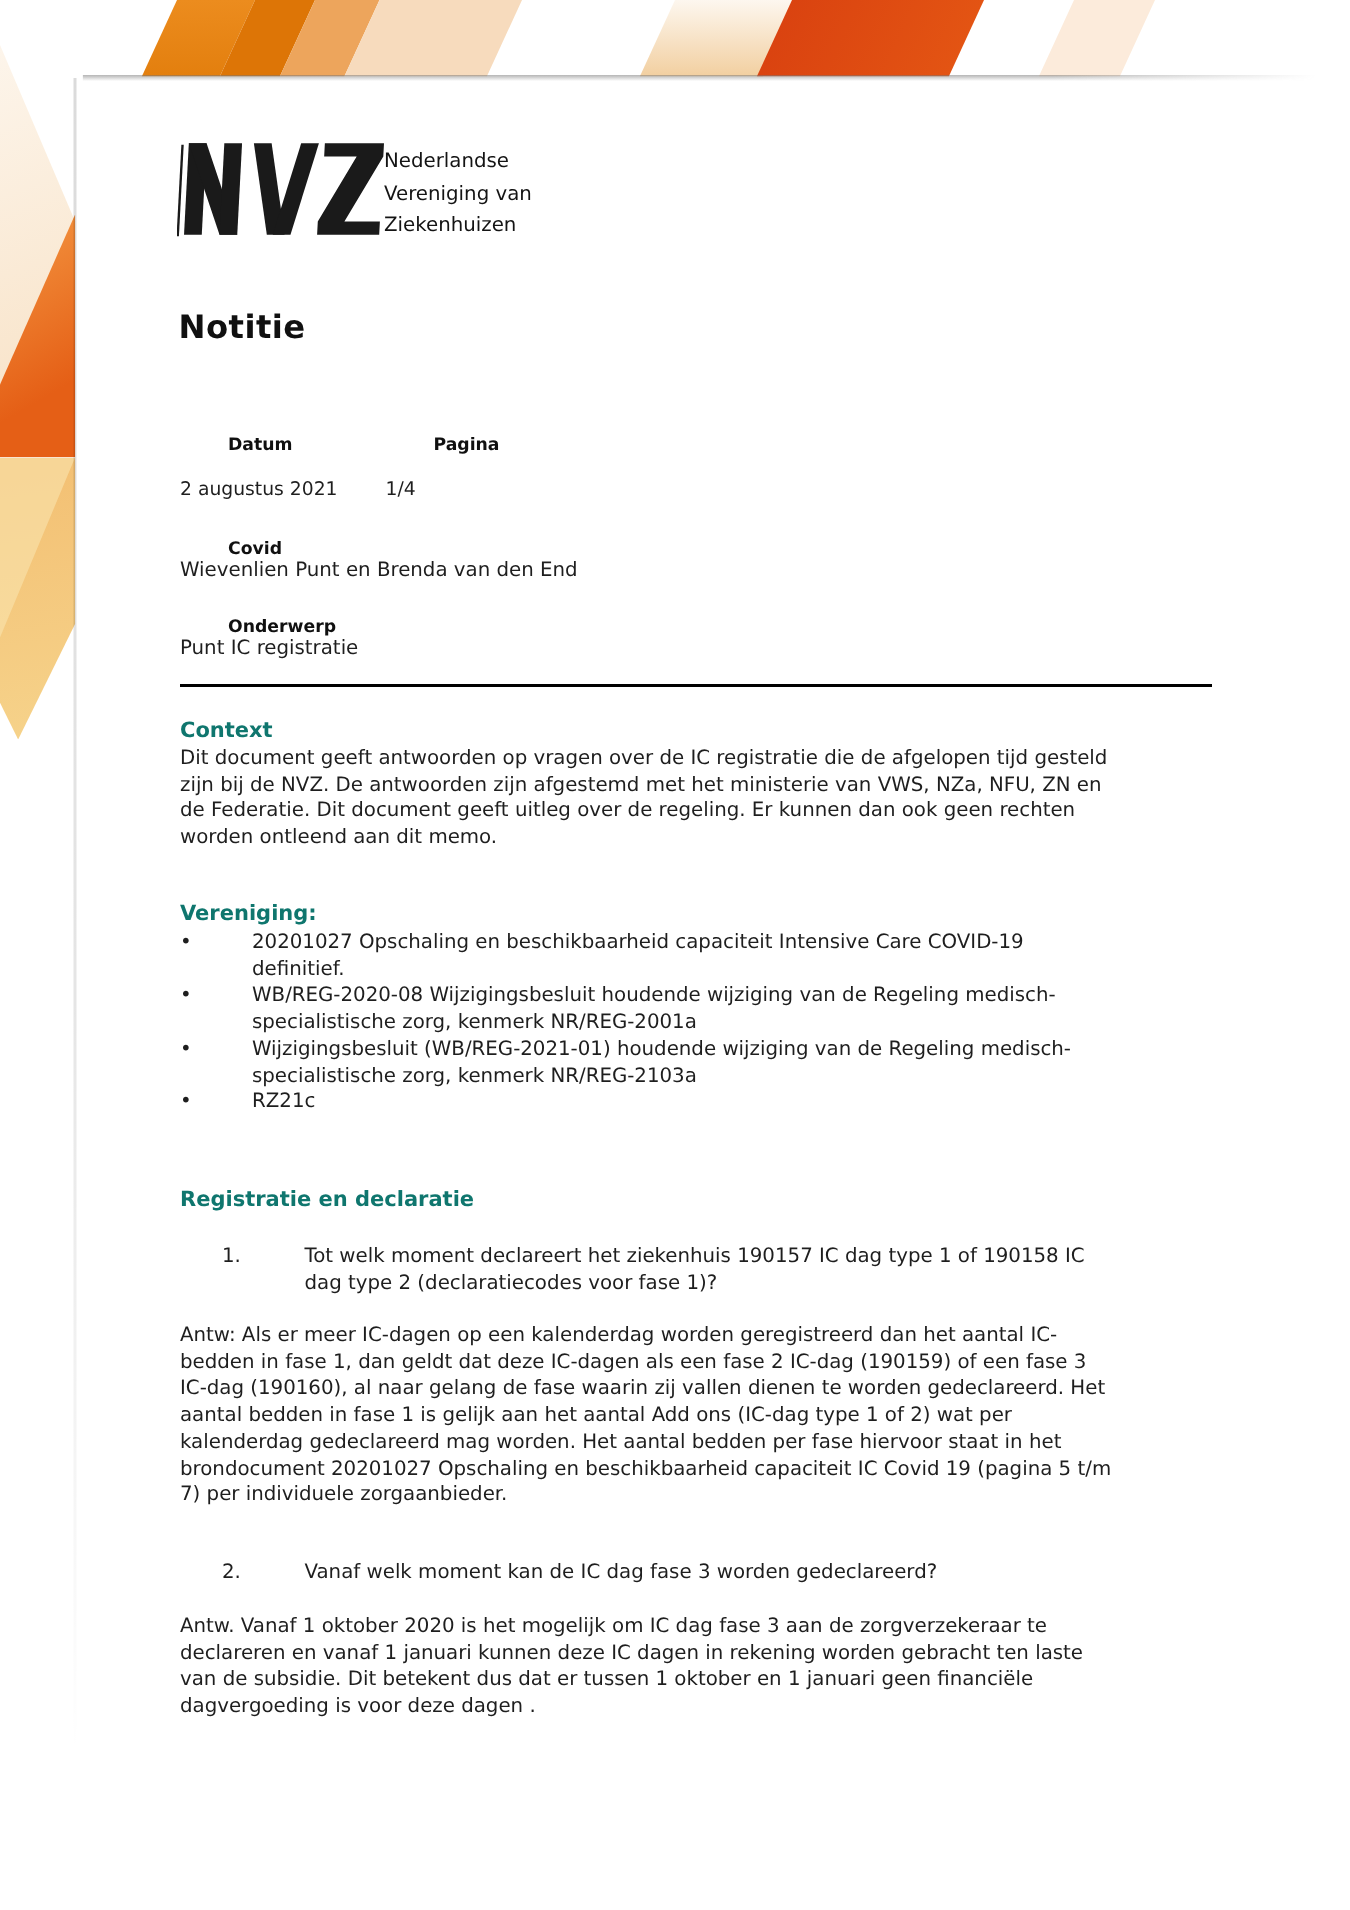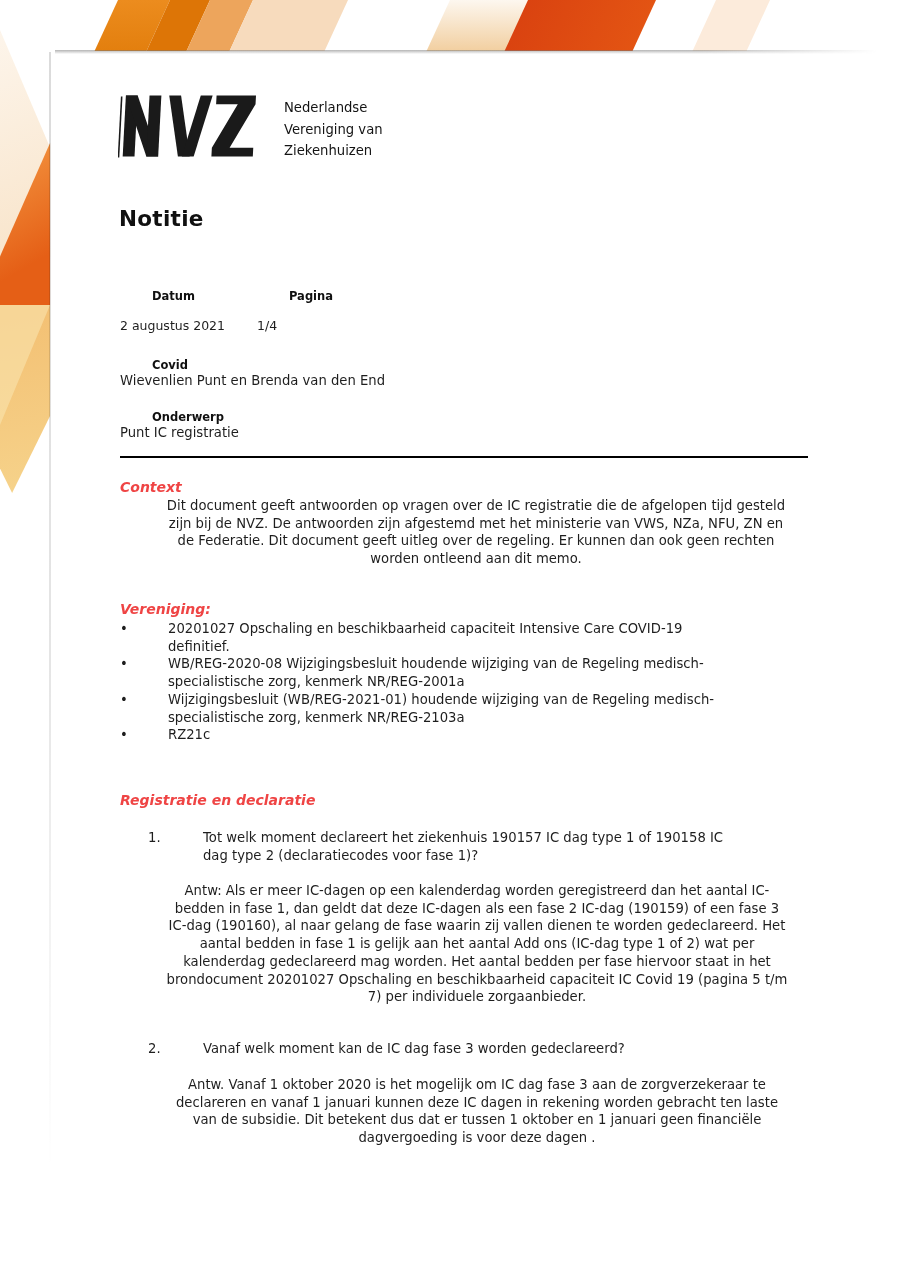--- a/index.html
+++ b/index.html
@@ -28,33 +28,33 @@
   .ld-orange{top:143px;width:55px;height:162px;clip-path:polygon(91% 0,91% 100%,0 100%,0 70%);
     background:linear-gradient(150deg,#f2913d 8%,#e55f16 72%);}
   .ld-tan{top:305px;width:55px;height:188px;clip-path:polygon(0 0,91% 0,91% 59%,22% 100%,0 87%);
     background:linear-gradient(170deg,#f3bf72,#f6d38b);}
   .ld-tan2{top:305px;width:55px;height:120px;clip-path:polygon(0 0,91% 0,0 100%);
     background:#f9e2ab;opacity:.65;}
   .edge-line{position:absolute;left:49px;top:52px;width:2px;height:1120px;
     background:linear-gradient(to bottom,rgba(0,0,0,.14),rgba(0,0,0,.10) 55%,rgba(0,0,0,0));}
 
   
-  .logo{position:absolute;left:118px;top:95px;display:flex;gap:28px;align-items:flex-start;}
+  .logo{position:absolute;left:118px;top:95px;display:flex;align-items:flex-start;}
   .logo svg{display:block;}
   .logo-text{font-size:13.2px;line-height:21.5px;color:#141414;margin-top:2px;white-space:pre-line;}
 
   
   .abs{position:absolute;}
   .title{left:119px;top:206px;font-size:21.5px;font-weight:700;letter-spacing:.3px;color:#101010;}
   .lbl{font-weight:700;font-size:11.5px;color:#101010;margin-left:32px;}
   .val{font-size:12.5px;color:#1e1e1e;margin-top:12px;}
   .val-lg{font-size:13.2px;color:#1e1e1e;}
   .rule{left:120px;top:456px;width:688px;height:2px;background:#000;}
-  .h-sec{font-weight:700;font-size:14px;color:#ef4444;font-style:italic;}
-  .body-text{font-size:13.2px;line-height:17.7px;white-space:pre-line;color:#1e1e1e;text-align:center;}
+  .h-sec{font-weight:700;font-size:14px;color:#0f766e;}
+  .body-text{font-size:13.2px;line-height:17.7px;white-space:pre-line;color:#1e1e1e;}
   .list{left:120px;top:620px;width:714px;}
   .li{display:flex;font-size:13.2px;line-height:17.7px;}
   .li .b{width:48px;flex:none;}
   .li .t{white-space:pre-line;}
   .q{display:flex;font-size:13.2px;line-height:17.7px;}
   .qnum{width:55px;flex:none;}
   .qtext{white-space:pre-line;width:610px;}
 </style>
 </head>
 <body>

